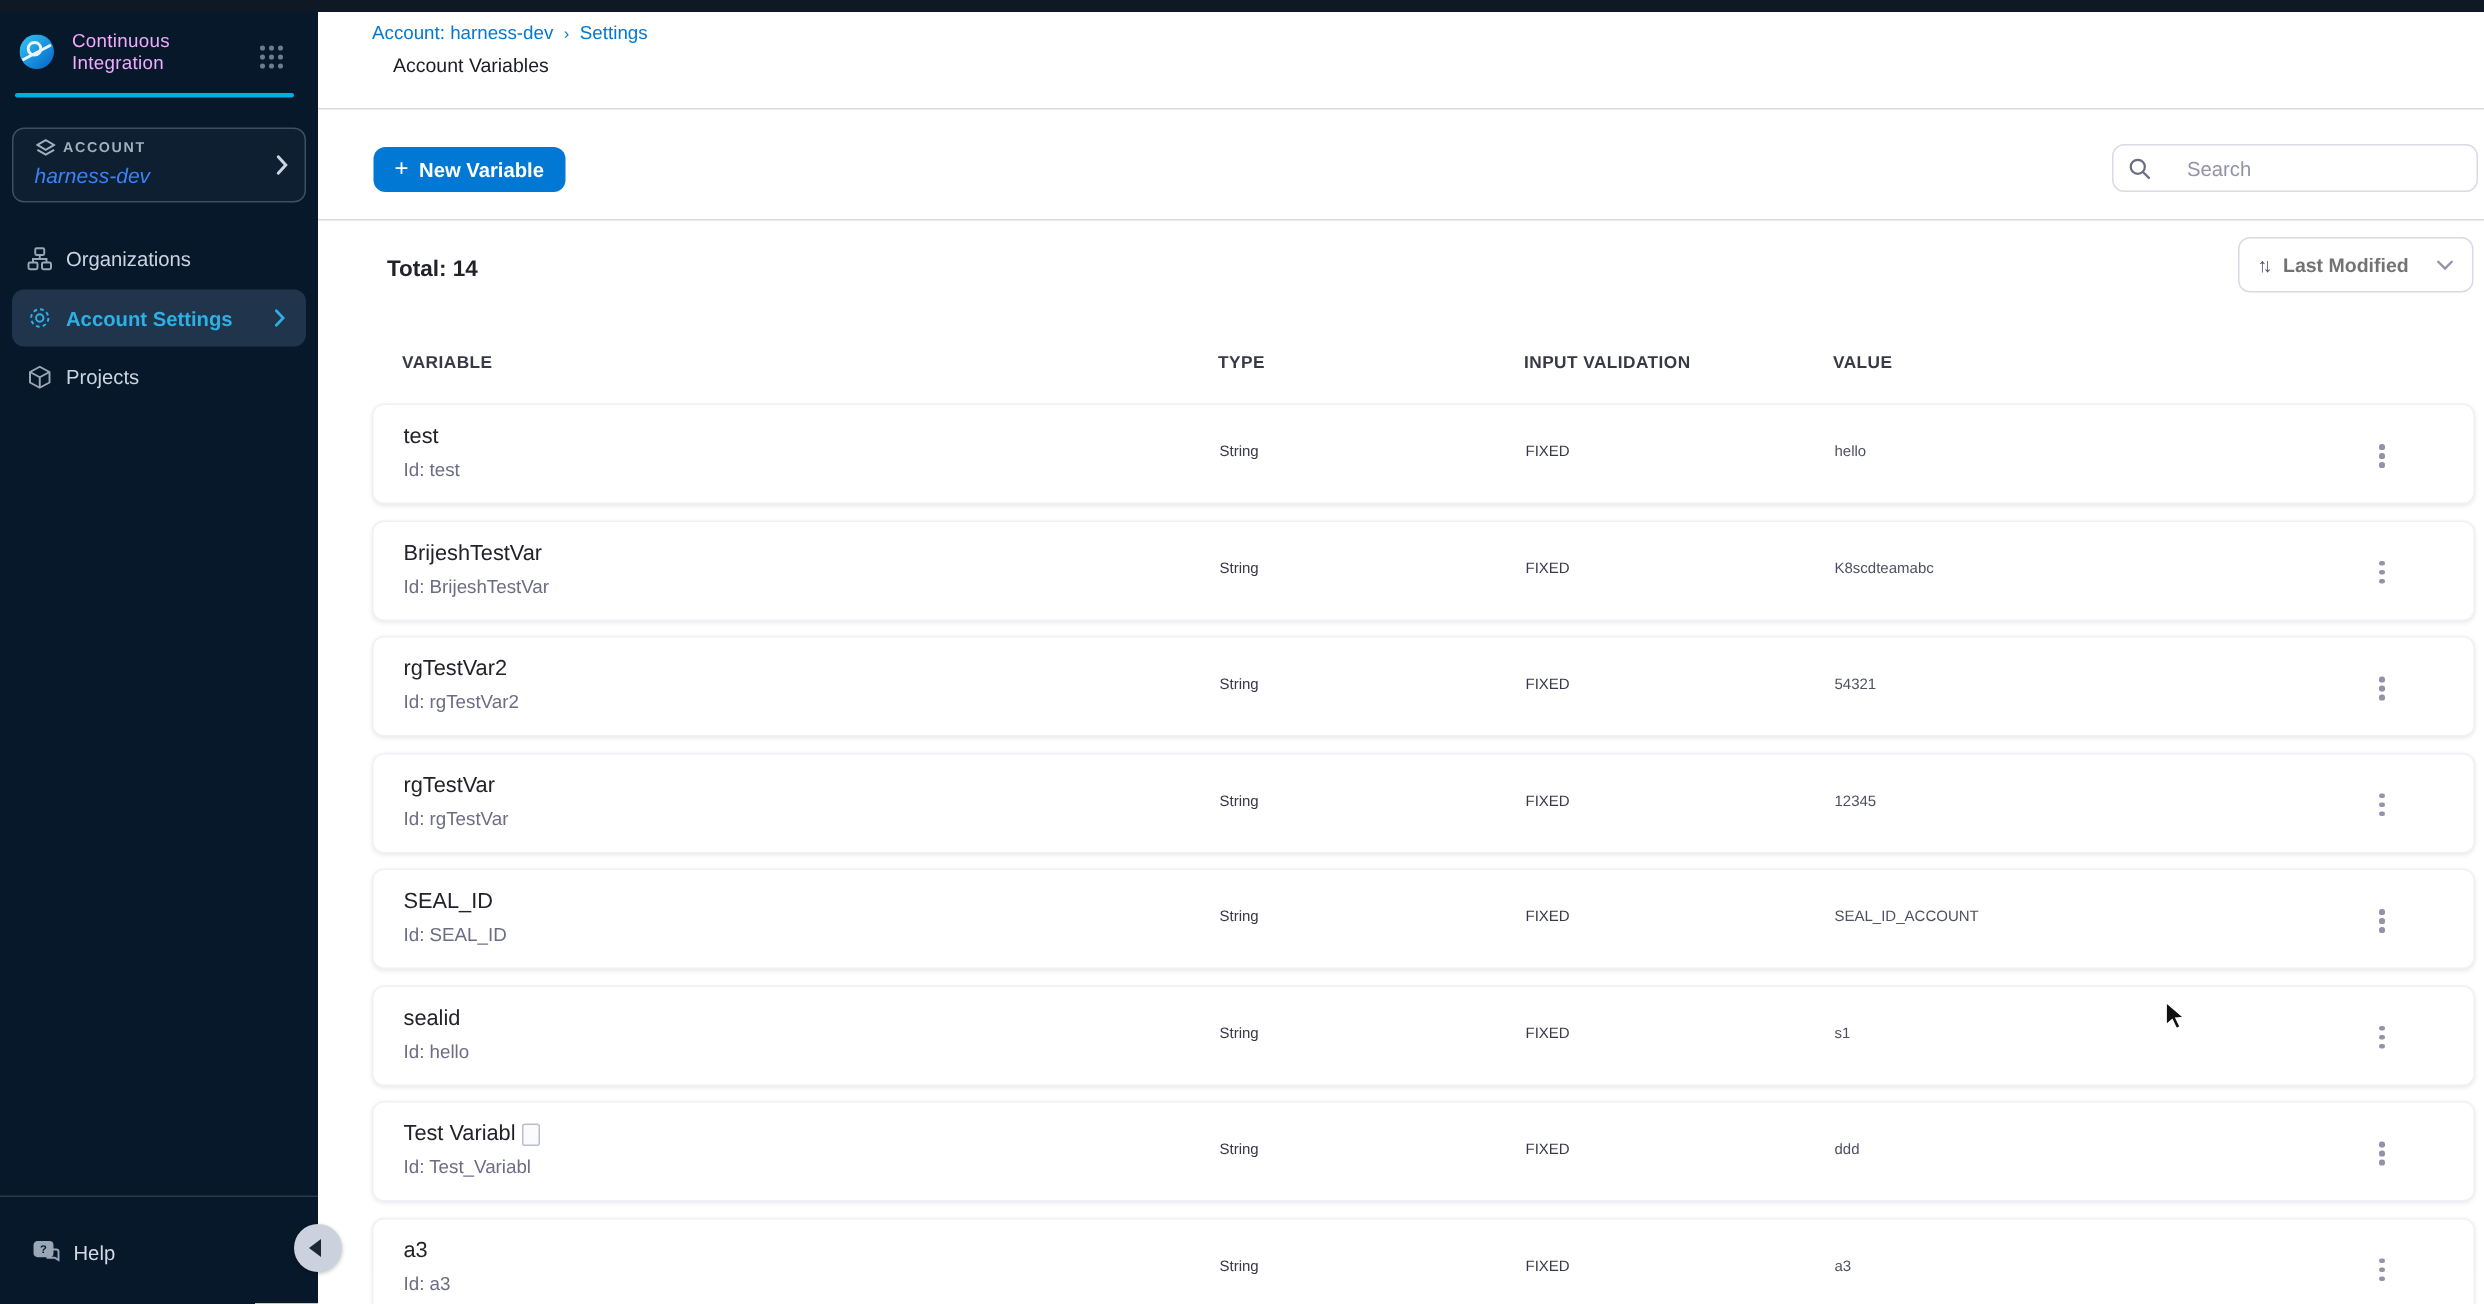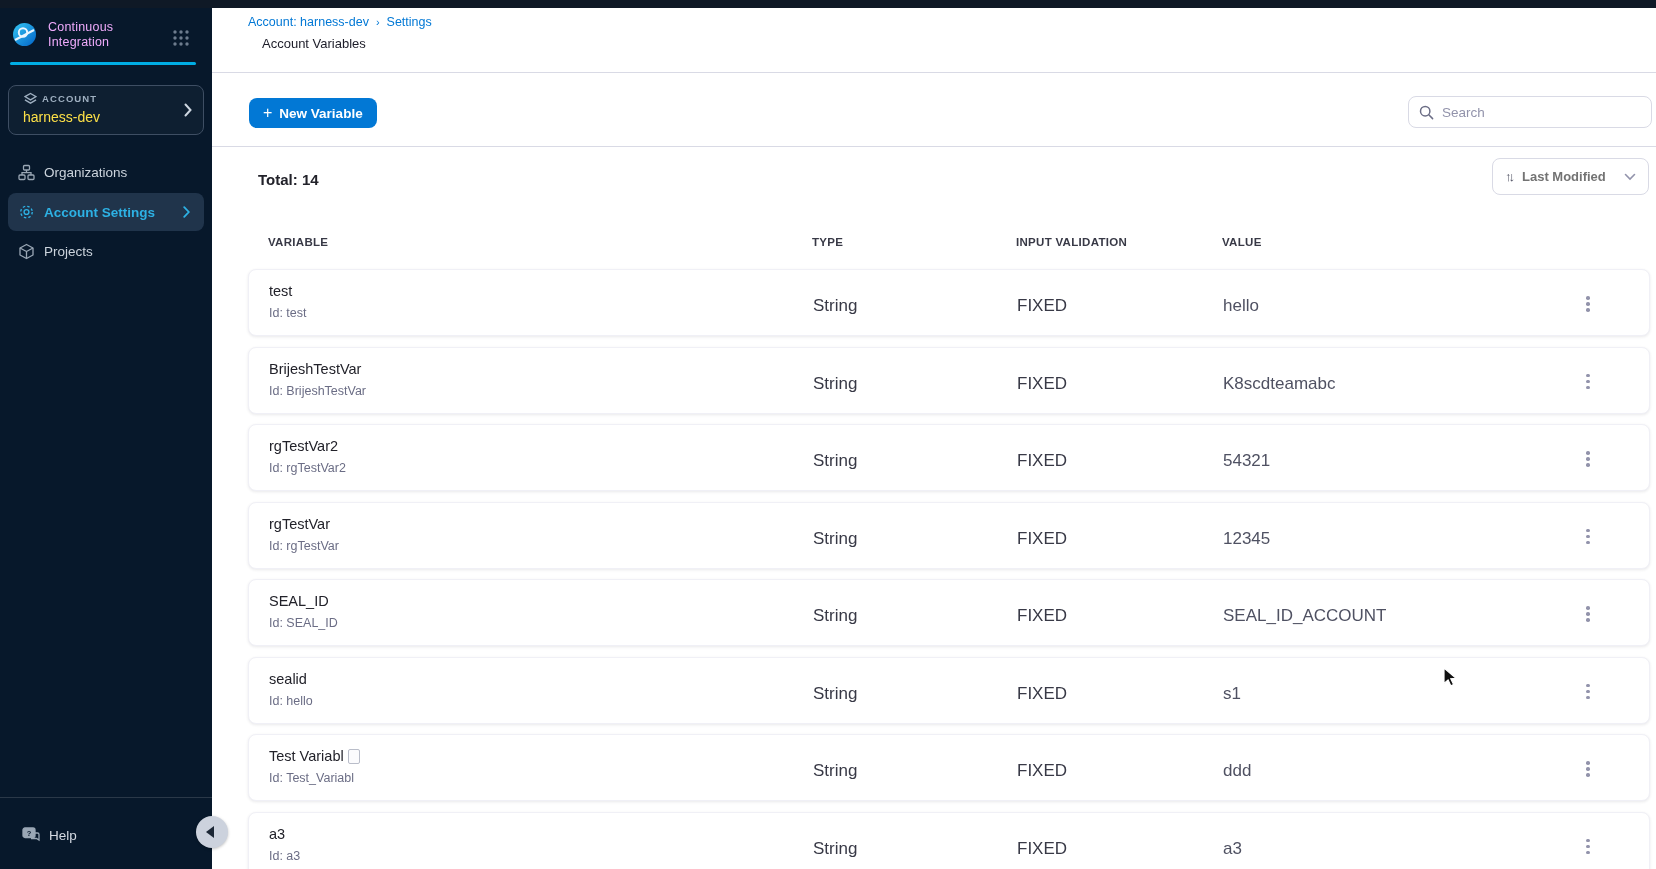--- a/index.html
+++ b/index.html
@@ -16,21 +16,21 @@
   .logo { position:absolute; left:13px; top:15px; width:23px; height:23px; }
   .brand-title { position:absolute; left:48px; top:12px; width:108px; font-size:12.5px; font-weight:normal;
     color:#f0abfc; line-height:15px; letter-spacing:.2px; }
   .grid-icon { position:absolute; left:172px; top:21px; width:18px; height:18px; }
   .accent-rule { position:absolute; left:10px; top:62px; width:186px; height:3px; background:#00ade4; border-radius:2px; }
 
   .account-card { position:absolute; left:8px; top:85px; width:196px; height:50px; border:1px solid #3e4e63;
     border-radius:8px; background:rgba(255,255,255,.03); cursor:pointer; }
   .account-label { position:absolute; left:33px; top:7px; font-size:9.5px; font-weight:bold; letter-spacing:1.1px;
     color:#9fb0c1; }
-  .account-name { position:absolute; left:14px; top:23px; font-size:14px; color:#fde047; }
+  .account-name { position:absolute; left:14px; top:23px; font-size:14px; color:#3b82f6;font-style:italic; }
   .layers-icon { position:absolute; left:15px; top:6px; }
   .acct-chev { position:absolute; right:11px; top:17px; }
 
   .nav { position:absolute; left:0; top:152px; width:212px; }
   .nav-item { position:relative; height:40px; display:flex; align-items:center; padding-left:18px; gap:9px;
     color:#ccd4dd; font-size:13.5px; cursor:pointer; }
   .nav-item .ni { width:17px; height:17px; display:flex; align-items:center; justify-content:center; }
   .nav-item.active { margin:1px 8px 0 8px; padding-left:10px; height:38px; background:#20344b; border-radius:8px;
     color:#2db1e4; font-weight:bold; }
   .nav-item.active .chev { position:absolute; right:14px; top:13px; }
@@ -52,40 +52,40 @@
   .page-title { position:absolute; left:50px; top:28px; font-size:13px; font-weight:normal; color:#1c1c28; }
   .divider { position:absolute; left:0; width:1444px; height:1px; background:#d9dae5; }
   .divider.d1 { top:64px; } .divider.d2 { top:138px; }
 
   .new-var-btn { position:absolute; left:37px; top:90px; height:30px; padding:0 14px; background:#0278d5;
     color:#fff; border:none; border-radius:8px; font-size:13.5px; font-weight:bold; display:flex; align-items:center;
     gap:7px; cursor:pointer; font-family:inherit; }
   .new-var-btn .plus { font-size:16px; font-weight:normal; margin-top:-1px; }
 
   .search-box { position:absolute; left:1196px; top:88px; width:244px; height:32px; border:1px solid #d9dae5;
-    border-radius:8px; background:#fff; display:flex; align-items:center; padding:0 10px; gap:8px; }
+    border-radius:8px; background:#fff; display:flex; align-items:center; padding:0 10px; gap:24px; }
   .search-box input { border:none; outline:none; flex:1; font-size:13.5px; color:#383946; font-family:inherit; }
   .search-box input::placeholder { color:#9293ab; }
 
   .total { position:absolute; left:46px; top:163px; font-size:15px; font-weight:bold; color:#22222a; }
   .sort-dd { position:absolute; left:1280px; top:150px; width:157px; height:37px; border:1px solid #d9dae5;
     border-radius:8px; display:flex; align-items:center; padding:0 12px; gap:8px; cursor:pointer; background:#fff; }
   .sort-arrows { font-size:13px; color:#4f5162; letter-spacing:-3px; }
   .sort-label { font-size:13px; font-weight:bold; color:#737373; flex:1; padding-left:2px; }
 
   .thead-label { position:absolute; top:228px; font-size:11.5px; font-weight:bold; color:#383946; letter-spacing:.3px; }
   .col-variable { left:56px; } .col-type { left:600px; } .col-validation { left:804px; } .col-value { left:1010px; }
 
   .rows { position:absolute; left:36px; top:261px; width:1402px; }
   .vrow { position:relative; height:67px; margin-bottom:10.5px; background:#fff; border:1px solid #f0f0f6;
     border-radius:8px; box-shadow:0 1px 3px rgba(40,41,61,.10); cursor:pointer; }
   .vrow .vname { position:absolute; left:20px; top:13px; font-size:14.5px; color:#22222a; font-weight:500;
     display:flex; align-items:center; gap:4px; }
   .vrow .vid { position:absolute; left:20px; top:36px; font-size:12.5px; color:#6b6d85; }
-  .vrow .cell { position:absolute; top:26px; font-size:17px; color:#383946; }
+  .vrow .cell { position:absolute; top:26px; font-size:10px; color:#383946; }
   .vrow .ctype { left:564px; } .vrow .cval-mode { left:768px; } .vrow .cvalue { left:974px; color:#4f5162; }
   .kebab { position:absolute; left:1330px; top:22px; width:18px; height:24px; display:flex; flex-direction:column;
     align-items:center; justify-content:center; gap:2.5px; cursor:pointer; }
   .kebab i { width:3.5px; height:3.5px; border-radius:50%; background:#9293ab; }
   .tofu { display:inline-block; width:12px; height:15px; border:1px solid #b9bdc9; border-radius:2px;
     background:#fbfbfd; }
 
   .cursor { position:absolute; left:1443px; top:667px; z-index:9; pointer-events:none; }
   svg { display:block; }
 </style>

